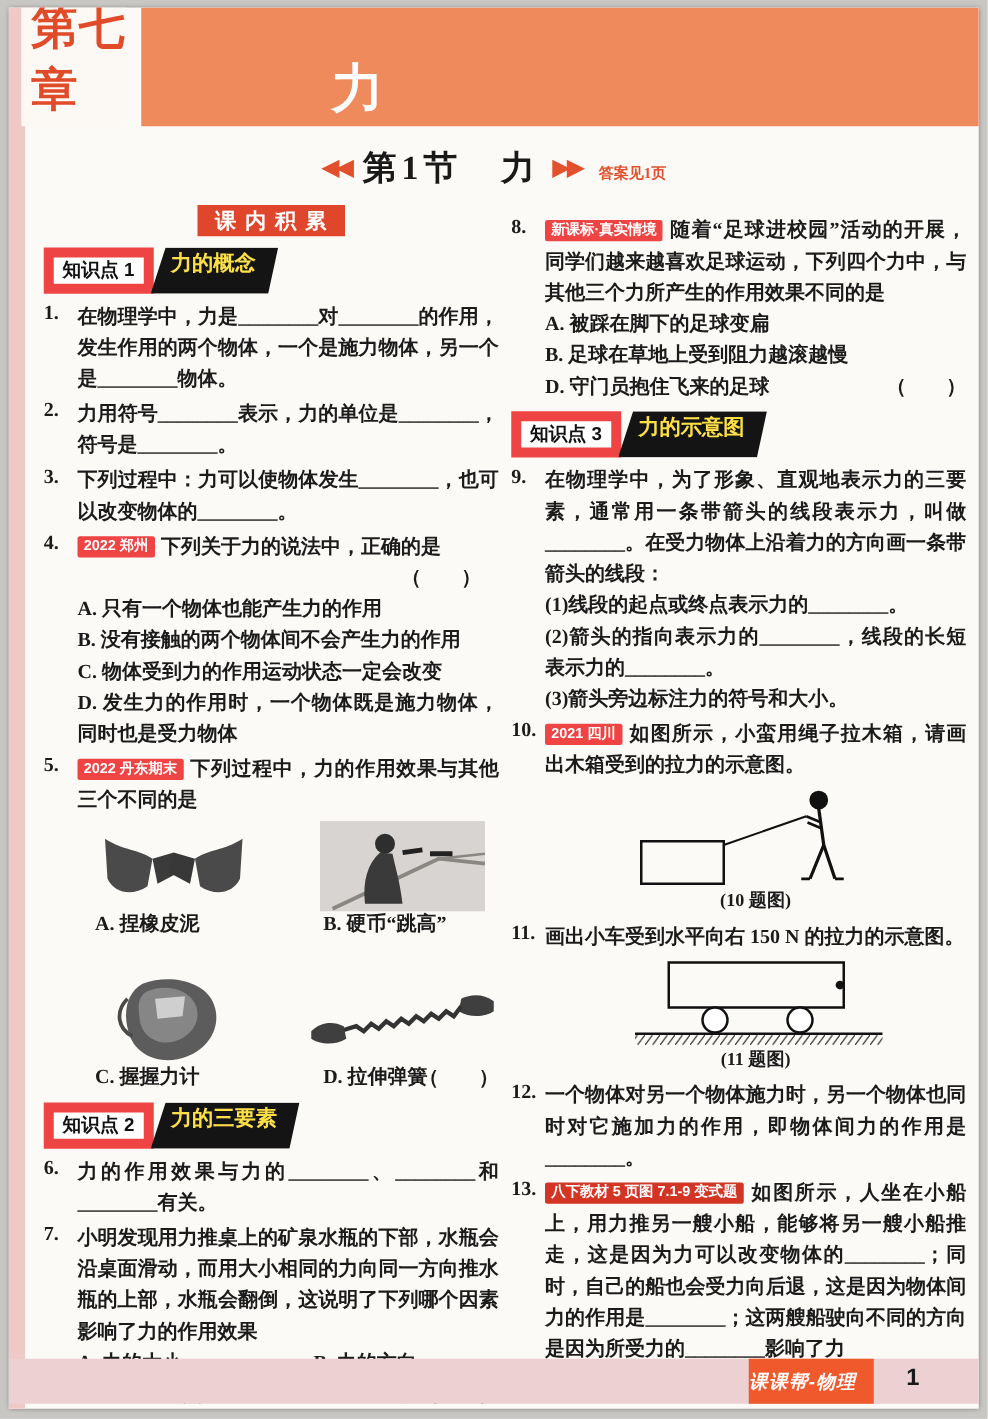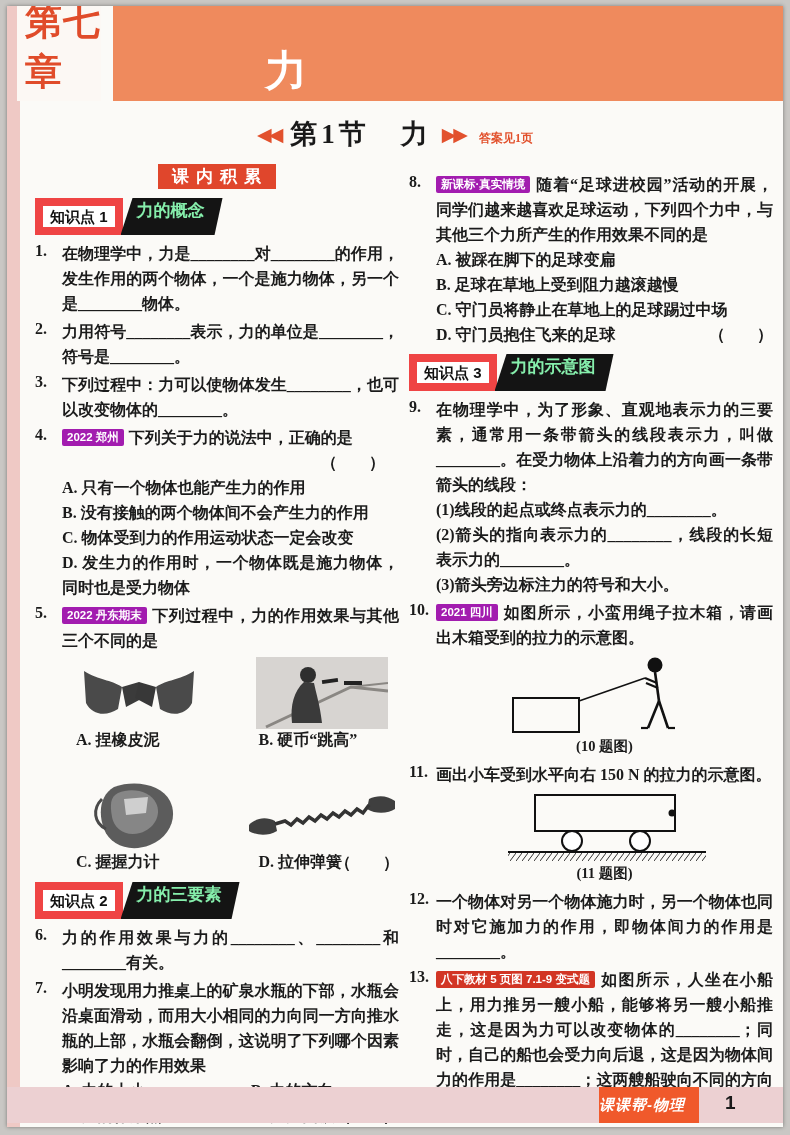--- a/index.html
+++ b/index.html
@@ -17,25 +17,25 @@
   .sec-arrow{color:#e2512d;font-size:19px;letter-spacing:-3px;font-family:"DejaVu Sans",sans-serif;}
   .sec-title{font-size:27px;font-weight:700;color:#191919;letter-spacing:4px;}
   .sec-note{color:#e2512d;font-size:12px;font-weight:700;margin-left:4px;margin-top:8px;}
   
   .col{position:absolute;color:#1b1b1b;}
   .col-left{left:28px;top:158px;width:364px;}
   .col-right{left:402px;top:166px;width:364px;}
   .block-badge{width:fit-content;margin:0 auto 9px;background:#e0462c;color:#fff;font-family:"Liberation Sans","DejaVu Sans",sans-serif;font-weight:700;font-size:17px;letter-spacing:7px;padding:1px 8px 1px 14px;}
   .kp{display:flex;align-items:stretch;margin:7px 0 6px;}
   .kp-label{border:8px solid #ef4444;background:#fff;font-family:"Liberation Sans","DejaVu Sans",sans-serif;font-weight:700;font-size:15px;line-height:21px;padding:0 7px;color:#111;}
-  .kp-title{background:#141414;color:#86efac;font-family:"Liberation Sans","DejaVu Sans",sans-serif;font-weight:700;font-size:17px;line-height:25px;padding:0 18px 0 16px;margin-left:-2px;clip-path:polygon(12px 0,100% 0,calc(100% - 8px) 100%,0 100%);}
+  .kp-title{background:#141414;color:#fde047;font-family:"Liberation Sans","DejaVu Sans",sans-serif;font-weight:700;font-size:17px;line-height:25px;padding:0 18px 0 16px;margin-left:-2px;clip-path:polygon(12px 0,100% 0,calc(100% - 8px) 100%,0 100%);}
   .q{display:flex;margin-bottom:3px;}
   .q-no{flex:none;width:27px;font-weight:700;font-size:16px;padding-top:1px;}
   .q-body{flex:1;font-size:16px;font-weight:600;line-height:25px;text-align:justify;position:relative;}
-  .tag{display:inline-block;background:#a21caf;color:#fff;font-family:"Liberation Sans","DejaVu Sans",sans-serif;font-weight:700;font-size:11.5px;line-height:15px;padding:1px 5px;border-radius:2px;margin-right:5px;vertical-align:2px;white-space:nowrap;}
+  .tag{display:inline-block;background:#ef4444;color:#fff;font-family:"Liberation Sans","DejaVu Sans",sans-serif;font-weight:700;font-size:11.5px;line-height:15px;padding:1px 5px;border-radius:2px;margin-right:5px;vertical-align:2px;white-space:nowrap;}
   .tag-red{background:#d23524;}
   .bracket-row{text-align:right;padding-right:14px;font-weight:600;font-size:16px;line-height:25px;}
   .bracket-abs{position:absolute;right:0;bottom:0;font-weight:600;}
   .opt{line-height:25px;}
   .opt-grid{display:grid;grid-template-columns:56% 44%;line-height:25px;}
   
   .fig-grid{display:grid;grid-template-columns:1fr 1fr;column-gap:8px;row-gap:4px;margin:4px 0 2px;gap:28px;}
   .fig-cell{display:flex;flex-direction:column;align-items:center;}
   .fig-art{height:72px;display:flex;align-items:center;justify-content:center;}
   .fig-label{font-size:16px;font-weight:700;line-height:22px;align-self:flex-start;padding-left:14px;}
@@ -187,21 +187,20 @@
     </div>
 
     <div class="col col-right">
       <div class="q">
         <span class="q-no">8.</span>
         <div class="q-body">
           <span class="tag">新课标·真实情境</span><span>随着“足球进校园”活动的开展，同学们越来越喜欢足球运动，下列四个力中，与其他三个力所产生的作用效果不同的是</span>
           <span class="bracket-abs">（　　）</span>
           <div class="opt">A. 被踩在脚下的足球变扁</div>
           <div class="opt">B. 足球在草地上受到阻力越滚越慢</div>
-          <div class="opt">C. 守门员将静止在草地上的足球踢过中场</div>
           <div class="opt">D. 守门员抱住飞来的足球</div>
         </div>
       </div>
 
       <div class="kp">
         <span class="kp-label">知识点 3</span>
         <span class="kp-title">力的示意图</span>
       </div>
 
       <div class="q">

